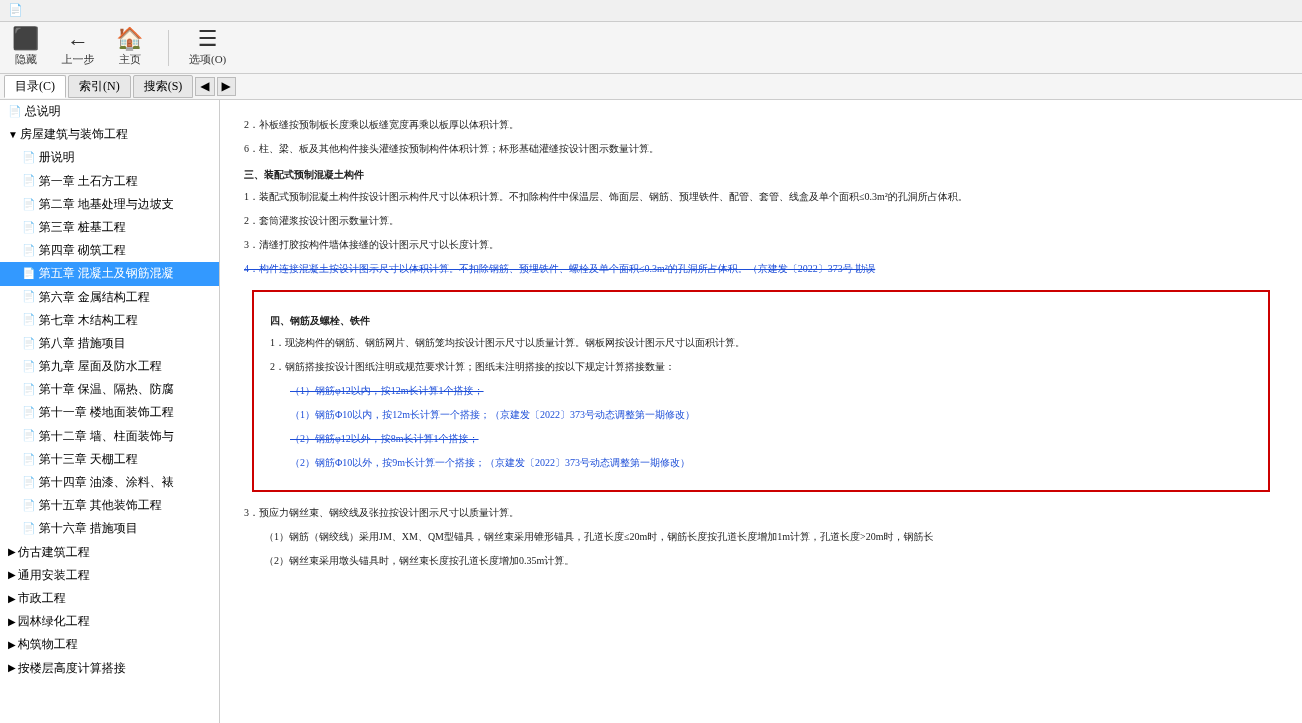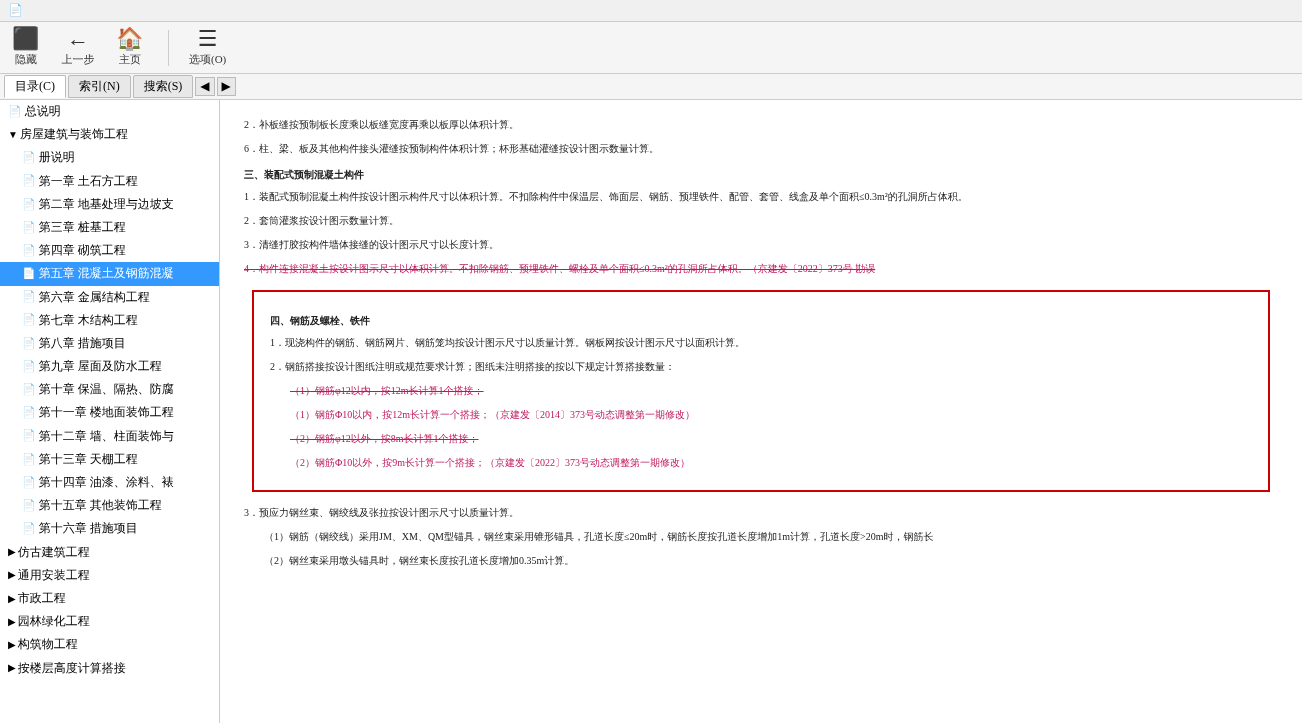--- a/index.html
+++ b/index.html
@@ -104,21 +104,21 @@
       overflow-y: auto;
       padding: 16px 24px;
       font-size: 10px;
       line-height: 1.8;
       color: #222;
       background: #fff;
     }
     #content p { margin-bottom: 6px; text-indent: 0; }
     #content .section-title { font-weight: bold; margin: 8px 0 4px 0; }
     #content .strikethrough { text-decoration: line-through; color: #c00; }
-    #content .red-text { color: #be185d; }
+    #content .red-text { color: #1d4ed8; }
     #content .correction-box {
       border: 2px solid #c00;
       margin: 12px 8px;
       padding: 12px 16px;
     }
     .indent-block { padding-left: 20px; }
     .item-line { margin-bottom: 4px; }
   </style>
 </head>
 <body>
@@ -267,21 +267,21 @@
     <p class="item-line">1．装配式预制混凝土构件按设计图示构件尺寸以体积计算。不扣除构件中保温层、饰面层、钢筋、预埋铁件、配管、套管、线盒及单个面积≤0.3m²的孔洞所占体积。</p>
     <p class="item-line">2．套筒灌浆按设计图示数量计算。</p>
     <p class="item-line">3．清缝打胶按构件墙体接缝的设计图示尺寸以长度计算。</p>
     <p class="item-line red-text strikethrough" style="white-space:nowrap;overflow:hidden;">4．构件连接混凝土按设计图示尺寸以体积计算。不扣除钢筋、预埋铁件、螺栓及单个面积≤0.3m²的孔洞所占体积。（京建发〔2022〕373号 勘误</p>
 
     <div class="correction-box">
       <p class="section-title">四、钢筋及螺栓、铁件</p>
       <p class="item-line">1．现浇构件的钢筋、钢筋网片、钢筋笼均按设计图示尺寸以质量计算。钢板网按设计图示尺寸以面积计算。</p>
       <p class="item-line">2．钢筋搭接按设计图纸注明或规范要求计算；图纸未注明搭接的按以下规定计算搭接数量：</p>
       <p class="item-line red-text strikethrough indent-block">（1）钢筋φ12以内，按12m长计算1个搭接；</p>
-      <p class="item-line red-text indent-block">（1）钢筋Φ10以内，按12m长计算一个搭接；（京建发〔2014〕373号动态调整第一期修改）</p>
+      <p class="item-line red-text indent-block">（1）钢筋Φ10以内，按12m长计算一个搭接；（京建发〔2022〕373号动态调整第一期修改）</p>
       <p class="item-line red-text strikethrough indent-block">（2）钢筋φ12以外，按8m长计算1个搭接；</p>
       <p class="item-line red-text indent-block">（2）钢筋Φ10以外，按9m长计算一个搭接；（京建发〔2022〕373号动态调整第一期修改）</p>
     </div>
 
     <p class="item-line">3．预应力钢丝束、钢绞线及张拉按设计图示尺寸以质量计算。</p>
     <p class="item-line indent-block">（1）钢筋（钢绞线）采用JM、XM、QM型锚具，钢丝束采用锥形锚具，孔道长度≤20m时，钢筋长度按孔道长度增加1m计算，孔道长度&gt;20m时，钢筋长</p>
     <p class="item-line indent-block">（2）钢丝束采用墩头锚具时，钢丝束长度按孔道长度增加0.35m计算。</p>
   </div>
 
 </div>

